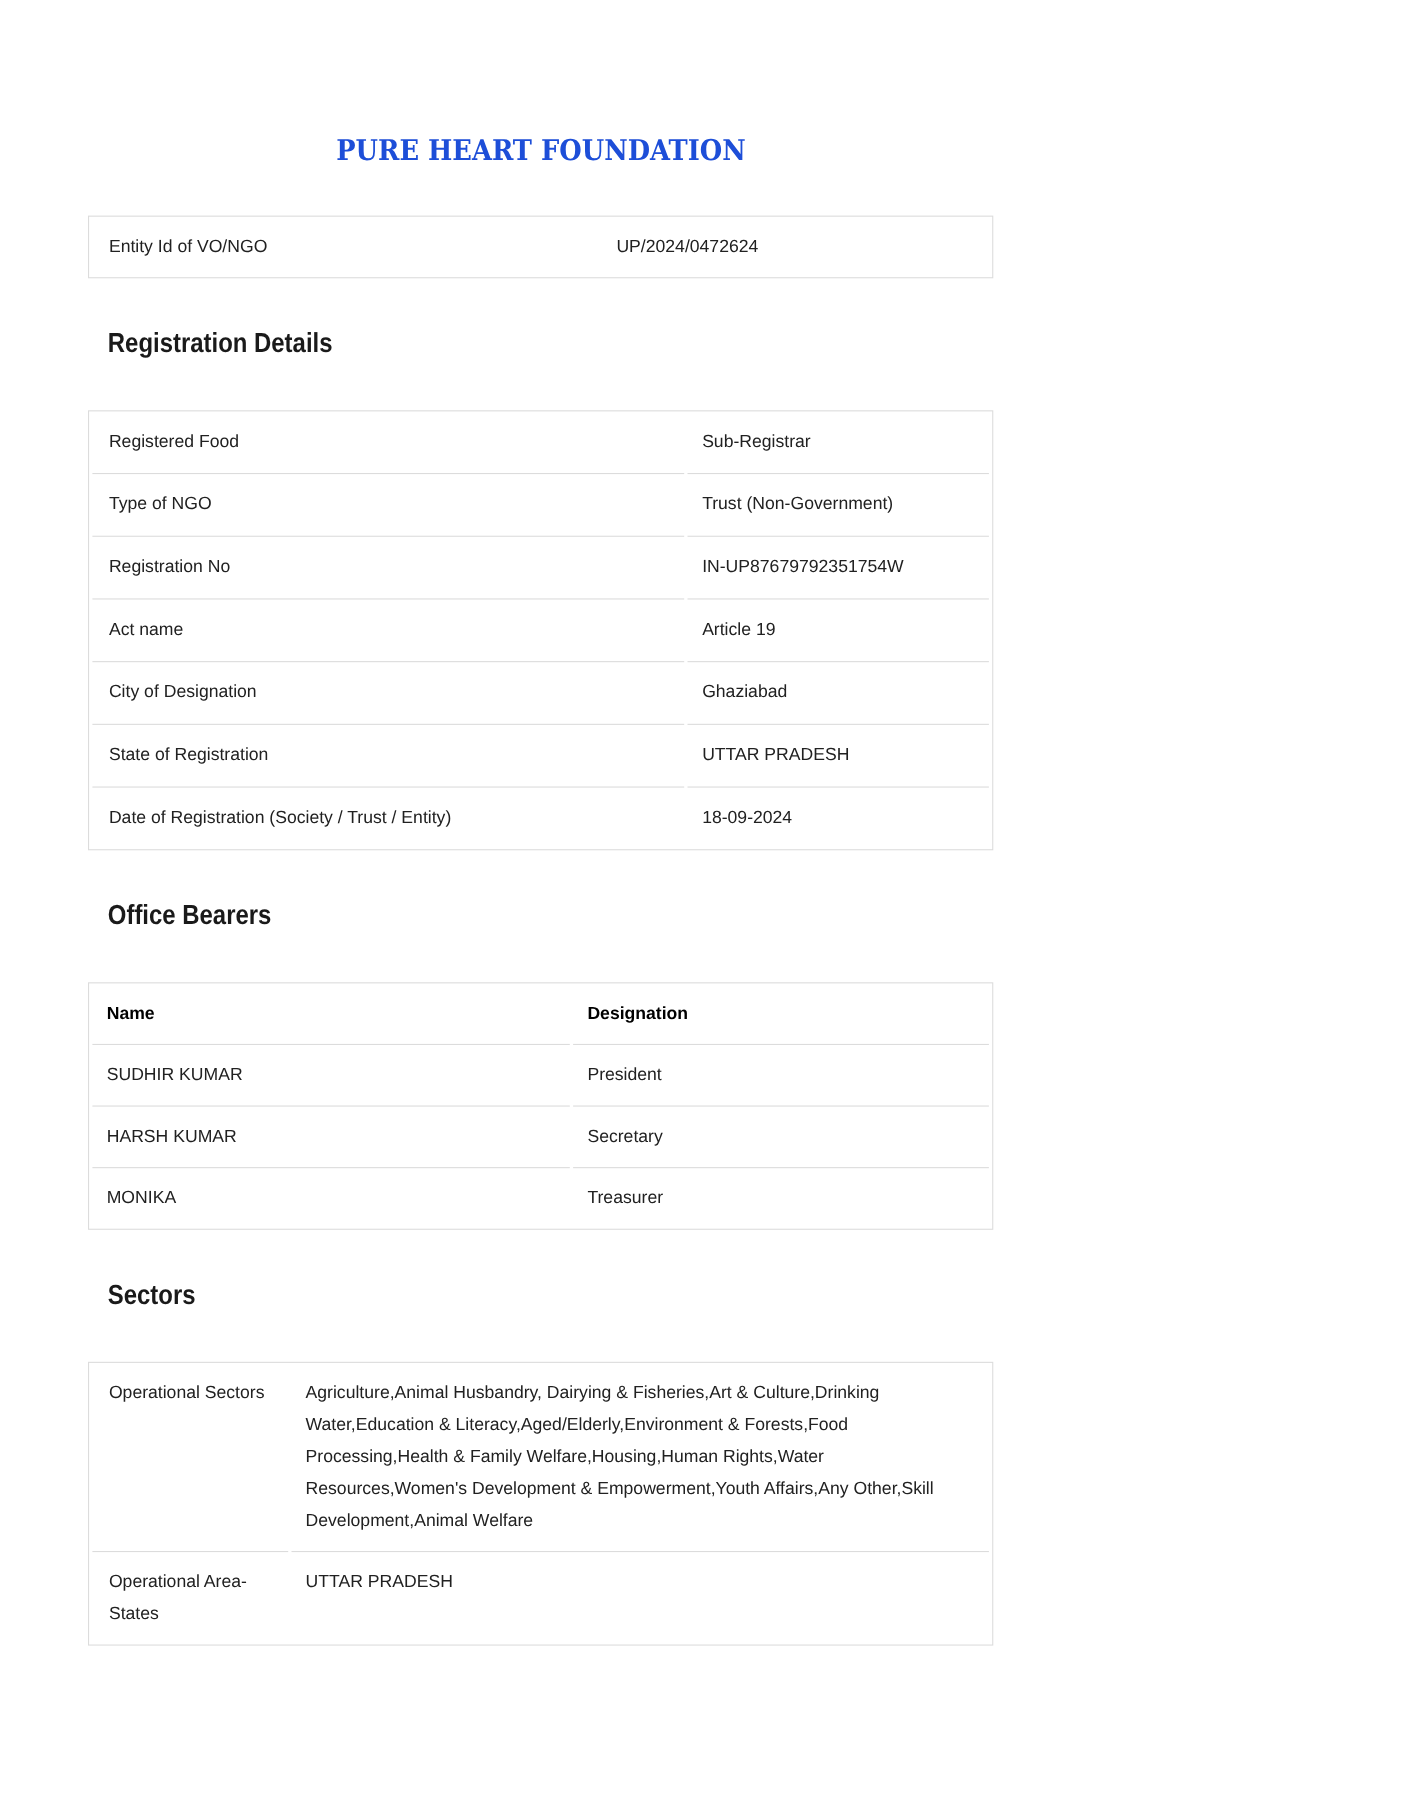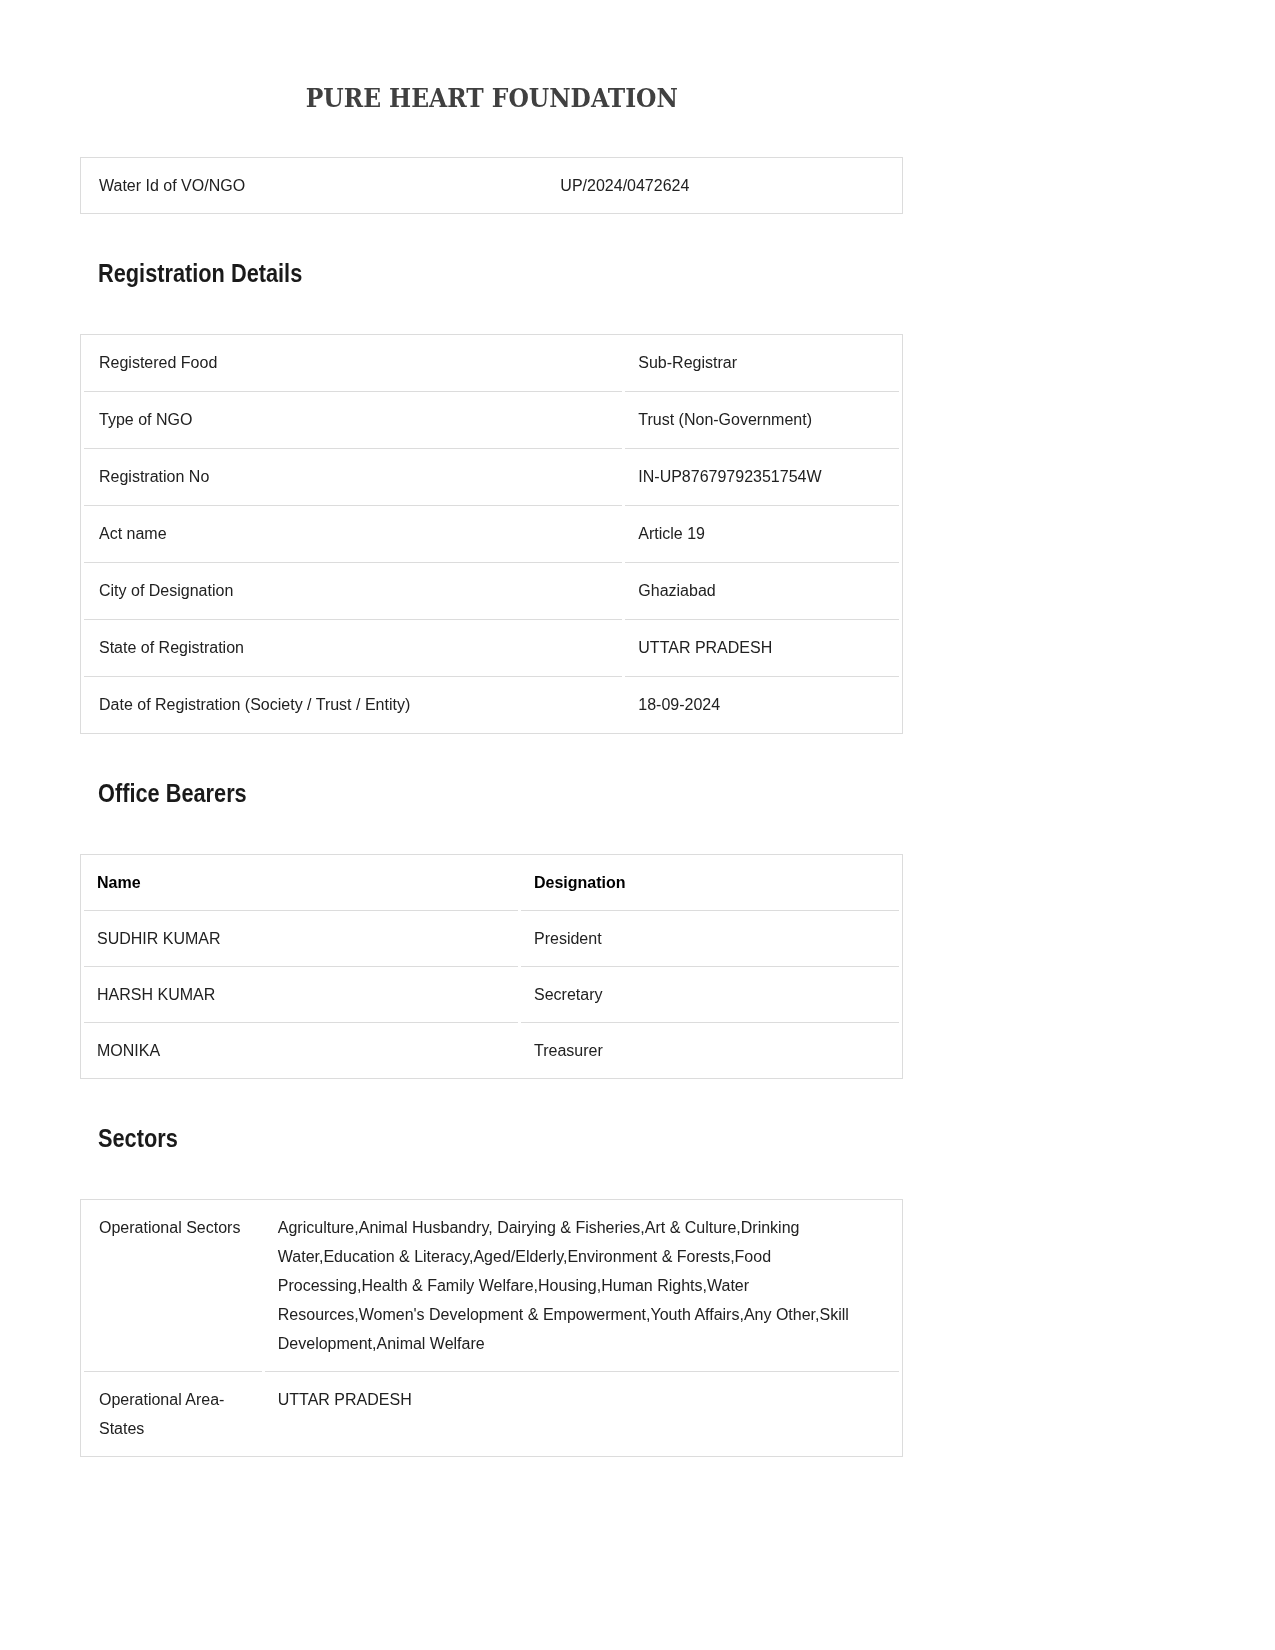--- a/index.html
+++ b/index.html
@@ -15,27 +15,27 @@
     color: #212121;
     -webkit-font-smoothing: antialiased;
   }
   .page {
     width: 823px;
     margin-left: 80px;
   }
   
   h1.doc-title {
     margin: 0 0 42px 0;
-    padding-top: 81px;
+    padding-top: 120px;
     text-align: center;
     font-family: "DejaVu Serif", serif;
     font-weight: 700;
     font-size: 26px;
     line-height: 34px;
-    color: #404040;
+    color: #1d4ed8;
   }
   h1.doc-title .condensed {
     display: inline-block;
     transform: scaleX(0.90);
     transform-origin: center;
     letter-spacing: 0px;
     white-space: nowrap;
   }
   
   h2.section-heading {
@@ -106,21 +106,21 @@
 
 <div class="page">
 
   <h1 class="doc-title">
     <span class="condensed">PURE HEART FOUNDATION</span>
   </h1>
 
   <table class="doc-table t-summary">
     <tbody>
       <tr>
-        <td class="lbl">Water Id of VO/NGO</td>
+        <td class="lbl">Entity Id of VO/NGO</td>
         <td class="val">UP/2024/0472624</td>
       </tr>
     </tbody>
   </table>
 
   <h2 class="section-heading">
     <span class="condensed">Registration Details</span>
   </h2>
 
   <table class="doc-table t-reg">

